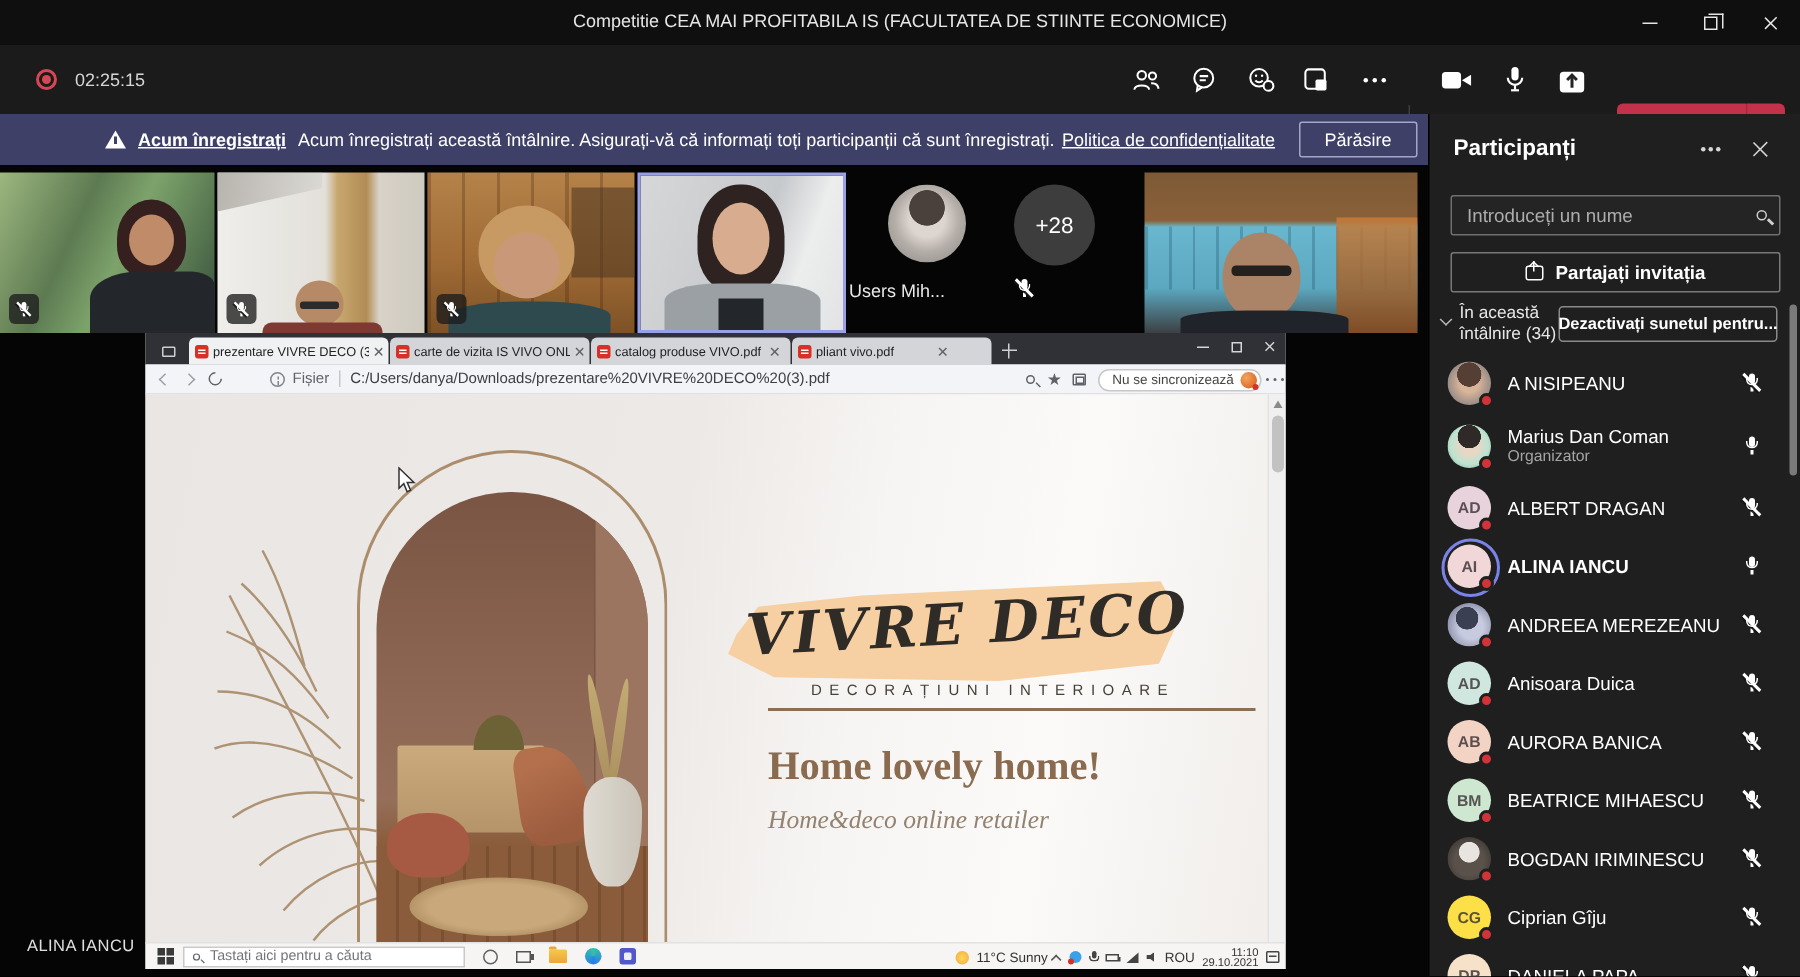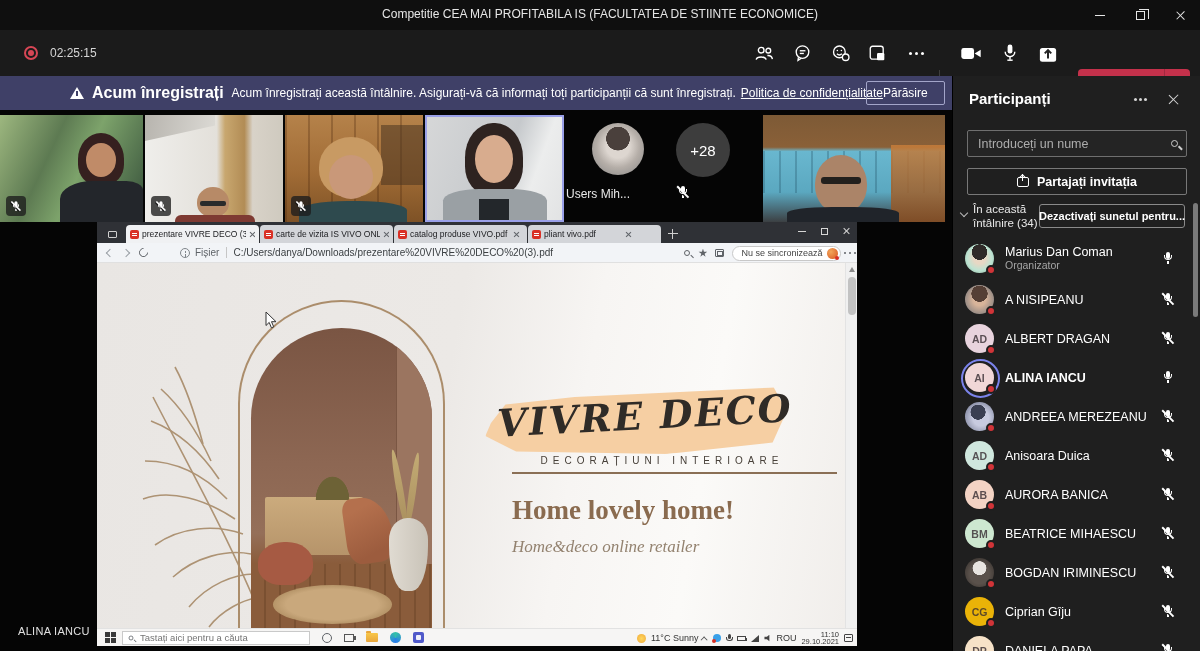--- a/index.html
+++ b/index.html
@@ -33,21 +33,21 @@
   #leave-btn span{color:#fff;font-size:13px;font-weight:bold;}
   .chev{width:7px;height:7px;border-right:1.6px solid #fff;border-bottom:1.6px solid #fff;transform:rotate(45deg);display:block;margin-top:-3px;}
 
   
   #mainleft{left:0;top:76px;width:952px;height:575px;background:#050505;}
 
   
   #banner{left:0;top:0;width:952px;height:34px;display:flex;align-items:center;padding:0 12px;color:#fff;}
   #banner .tri{width:0;height:0;border-left:7px solid transparent;border-right:7px solid transparent;border-bottom:12px solid #fff;position:relative;margin:0 8px 0 58px;}
   #banner .tri:after{content:"";position:absolute;left:-1px;top:4px;width:2px;height:5px;background:#3f4067;}
-  #banner b{font-size:16px;margin-right:8px;white-space:nowrap;}
+  #banner b{font-size:12px;margin-right:8px;white-space:nowrap;text-decoration:underline;}
   #banner .btxt{font-size:12px;white-space:nowrap;}
   #banner a{font-size:12px;color:#fff;text-decoration:underline;margin-left:5px;white-space:nowrap;cursor:pointer;}
   #banner-close{position:absolute;left:866px;top:5px;height:24px;padding:0 16px;border:1px solid #a3a5c9;border-radius:2px;color:#fff;font-size:12px;display:flex;align-items:center;cursor:pointer;background:transparent;}
 
   
   .vtile{top:39px;height:107px;overflow:hidden;background:#222;}
   .vtile .sh{position:absolute;}
   .mutebadge{position:absolute;left:6px;bottom:6px;width:20px;height:20px;background:rgba(28,28,28,.78);border-radius:4px;display:flex;align-items:center;justify-content:center;}
   
   .mic{position:relative;width:14px;height:15px;display:inline-block;flex:0 0 auto;}
@@ -548,47 +548,47 @@
     <div id="sectionrow">
       <span class="seccar"></span>
       <span id="sectxt"><span>În această</span><br><span>întâlnire (34)</span></span>
       <span id="muteallbtn">
           <span>Dezactivați sunetul pentru...</span>
         </span>
     </div>
 
     <div id="plist">
 
+      <div class="prow">
+        <span class="pav photo2">
+            <span class="dotb"></span>
+          </span>
+        <span class="pnames">
+            <span class="pname">A NISIPEANU</span>
+          </span>
+        <span class="mic off pmic">
+            <span class="stem"></span>
+            <span class="slash"></span>
+          </span>
+      </div>
+
       <div class="prow tall">
         <span class="pav photo1">
             <span class="dotb"></span>
           </span>
         <span class="pnames">
           <span class="pname">Marius Dan Coman</span>
           <span class="prole">Organizator</span>
         </span>
         <span class="mic on pmic">
             <span class="stem"></span>
           </span>
       </div>
 
       <div class="prow">
-        <span class="pav photo2">
-            <span class="dotb"></span>
-          </span>
-        <span class="pnames">
-            <span class="pname">A NISIPEANU</span>
-          </span>
-        <span class="mic off pmic">
-            <span class="stem"></span>
-            <span class="slash"></span>
-          </span>
-      </div>
-
-      <div class="prow">
         <span class="pav" style="background-color: rgb(232, 211, 221);">
             <span class="pin">AD</span>
             <span class="dotb"></span>
           </span>
         <span class="pnames">
             <span class="pname">ALBERT DRAGAN</span>
           </span>
         <span class="mic off pmic">
             <span class="stem"></span>
             <span class="slash"></span>
@@ -670,21 +670,21 @@
         <span class="pnames">
             <span class="pname">BOGDAN IRIMINESCU</span>
           </span>
         <span class="mic off pmic">
             <span class="stem"></span>
             <span class="slash"></span>
           </span>
       </div>
 
       <div class="prow">
-        <span class="pav" style="background-color: #eab308;">
+        <span class="pav" style="background-color: #fde047;">
             <span class="pin">CG</span>
             <span class="dotb"></span>
           </span>
         <span class="pnames">
             <span class="pname">Ciprian Gîju</span>
           </span>
         <span class="mic off pmic">
             <span class="stem"></span>
             <span class="slash"></span>
           </span>

